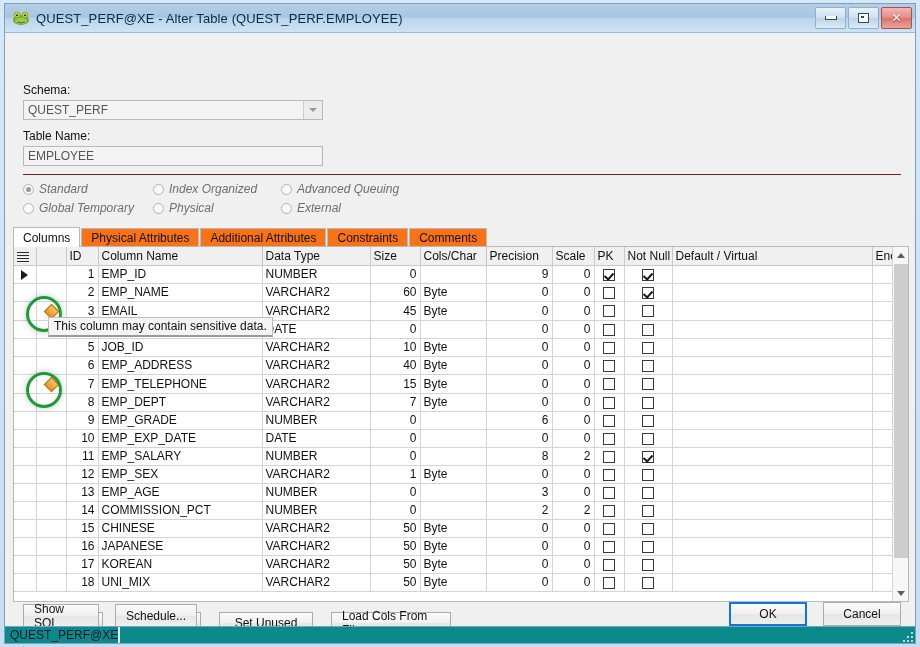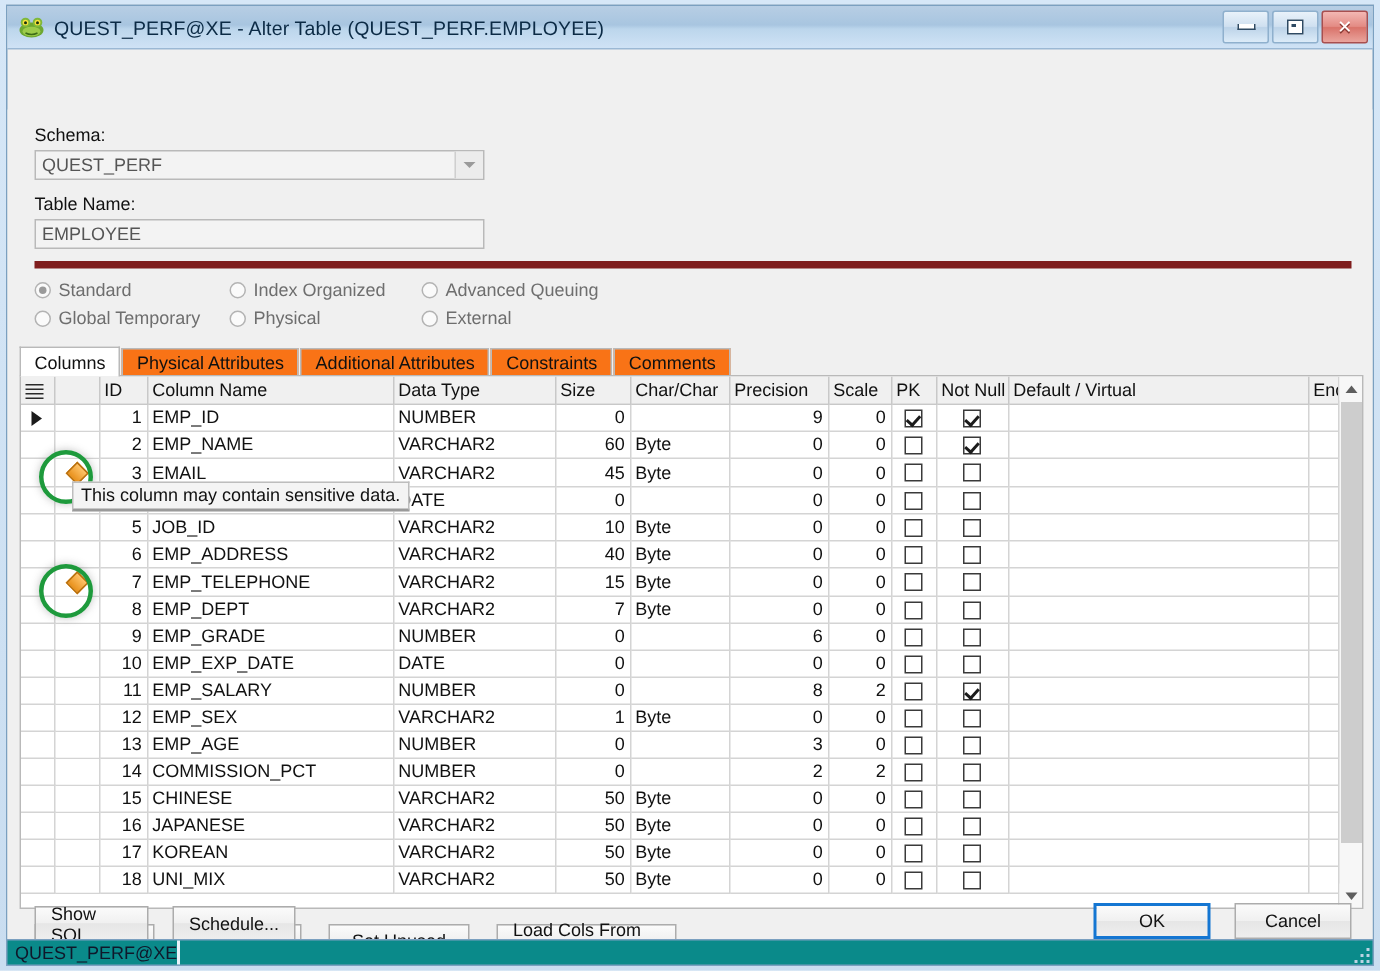--- a/index.html
+++ b/index.html
@@ -70,22 +70,22 @@
   }
   .chev{width:0;height:0;border-left:4px solid transparent;border-right:4px solid transparent;border-top:4px solid #9a9a9a;}
   .txtbox{
     width:300px;height:20px;border:1px solid #b9b9b9;background:#f3f3f3;
     box-sizing:border-box;display:flex;align-items:center;margin-bottom:8px;
   }
   .txtbox .val{padding-left:4px;color:#555;font-size:12px;}
 
   .radios{
     margin-left:18px;margin-top:4px;width:878px;
-    border-top:5px solid #7f1d1d;padding-top:6px;
-    display:grid;grid-template-columns:130px 128px 200px;grid-auto-rows:16px;row-gap:3px;
+    border-top:1px solid #7f1d1d;padding-top:6px;
+    display:grid;grid-template-columns:130px 128px 200px;grid-auto-rows:16px;row-gap:3px;font-style:italic;
   }
   .radio{display:flex;align-items:center;gap:5px;color:#6e6e6e;font-size:12px;}
   .rdot{
     width:11px;height:11px;border-radius:50%;border:1px solid #b3b3b3;background:#fafafa;
     box-sizing:border-box;position:relative;flex:0 0 11px;
   }
   .rdot.on:after{content:"";position:absolute;left:2px;top:2px;width:5px;height:5px;border-radius:50%;background:#9a9a9a;}
 
   
   .tabs{margin:10px 0 0 8px;display:flex;align-items:flex-end;height:20px;position:relative;z-index:3;}
@@ -307,21 +307,21 @@
           <thead>
             <tr>
               <th class="rowhdr">
                 <span class="hamb"><i></i><i></i><i></i><i></i></span>
               </th>
               <th></th>
               <th>ID</th>
               <th>Column Name</th>
               <th>Data Type</th>
               <th>Size</th>
-              <th>Char/Char</th>
+              <th>Cols/Char</th>
               <th>Precision</th>
               <th>Scale</th>
               <th>PK</th>
               <th>Not Null</th>
               <th>Default / Virtual</th>
               <th>Encryption</th>
             </tr>
           </thead>
           <tbody id="grid-body">
               <tr>

